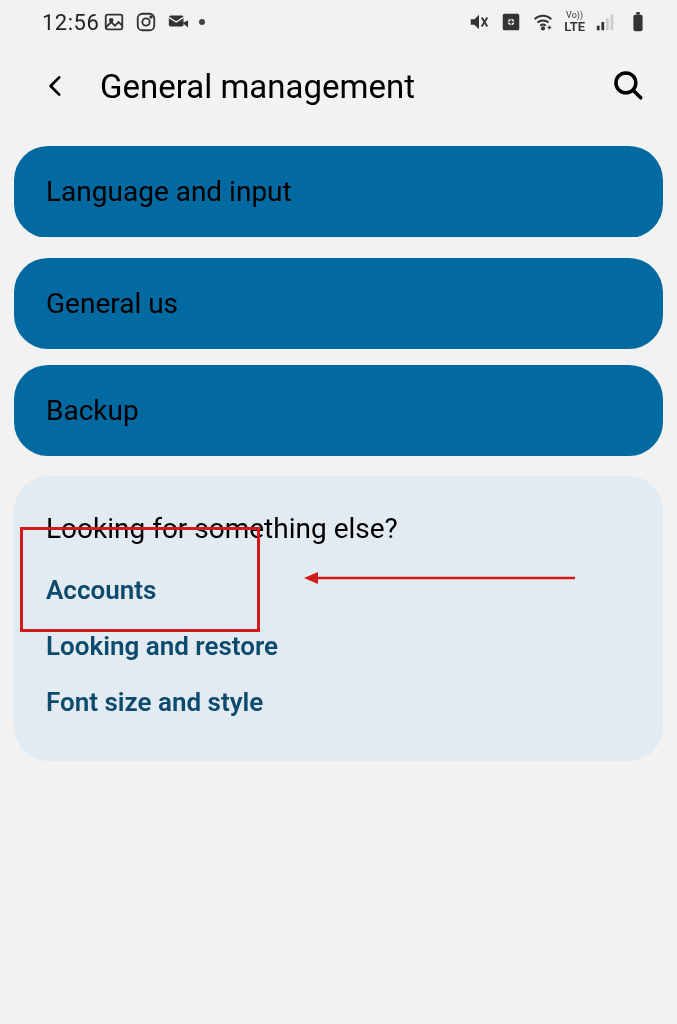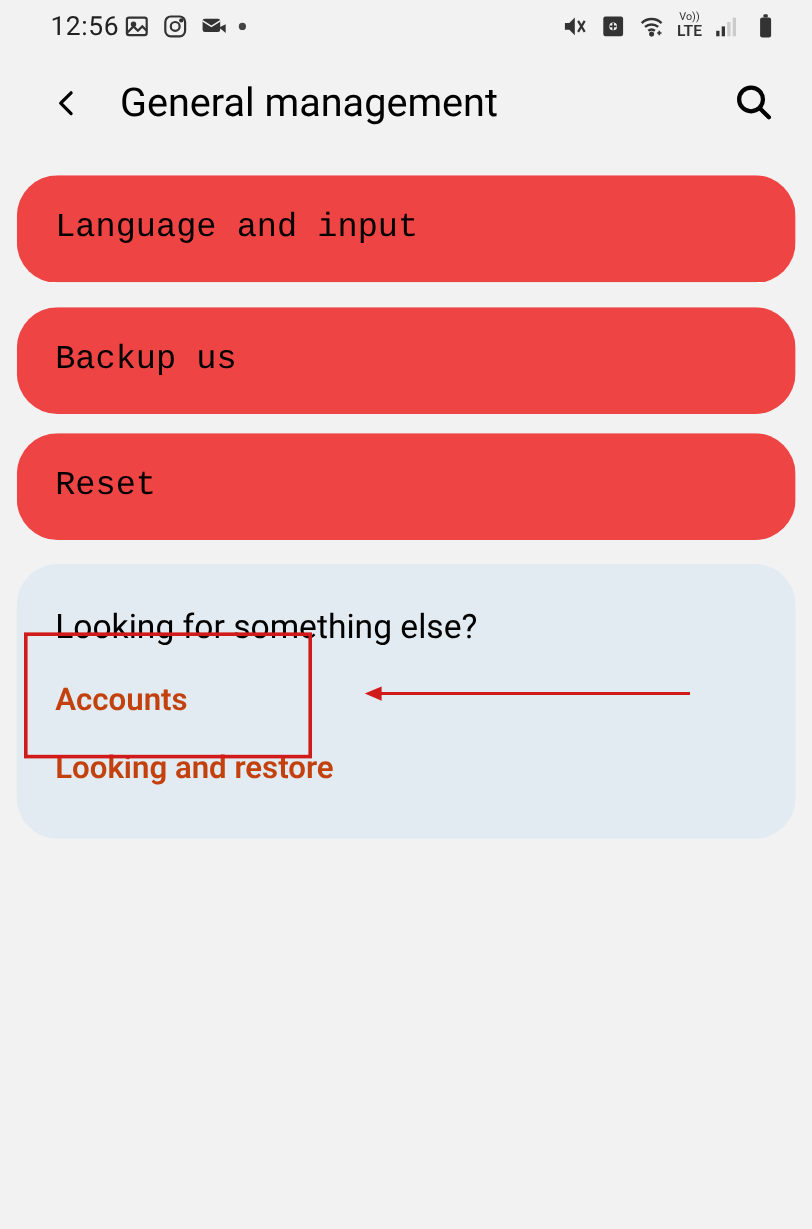--- a/index.html
+++ b/index.html
@@ -58,23 +58,22 @@
     .group {
       background: #fff;
       margin: 8px 14px 20px 14px;
       border-radius: 34px;
       overflow: hidden;
     }
     .item {
       padding: 29px 32px;
       font-size: 28px;
       color: #000;
-      background: #ef4444;
+      background: #0369a1;
       cursor: pointer;
-      font-family: Liberation Mono, monospace;
     }
     .divider {
       height: 1px;
       background: #e8e8e8;
       margin: 0 32px;
     }
 
     
     .highlight-box {
       position: absolute;
@@ -95,21 +94,21 @@
       background: #e3ebf2;
       margin: 12px 14px 0 14px;
       border-radius: 34px;
       padding: 36px 28px 44px 32px;
     }
     .suggest-title { font-size: 28px; color: #000; margin-bottom: 30px; }
     .suggest-link {
       display: block;
       font-size: 26px;
       font-weight: 600;
-      color: #c2410c;
+      color: #0c4a6e;
       margin: 0 0 26px 0;
       cursor: pointer;
     }
     .suggest-link:last-child { margin-bottom: 0; }
   </style>
 </head>
 <body>
 
 <div class="status-bar">
   <div class="status-left">
@@ -195,30 +194,31 @@
       </svg>
   </button>
 </div>
 
 <div class="group" style="margin-top:18px;">
   <div class="item">Language and input</div>
   <div class="divider"></div>
 </div>
 
 <div class="group" style="margin-bottom:16px;">
-  <div class="item">Backup us</div>
+  <div class="item">General us</div>
 </div>
 
 <div class="group" style="margin-top:12px;">
-  <div class="item">Reset</div>
+  <div class="item">Backup</div>
 </div>
 
 <div class="highlight-box" style="left:20px; top:527px; width:240px; height:105px;"></div>
 <svg class="arrow" style="left:300px; top:568px; width:280px; height:20px;" viewBox="0 0 280 20">
   <line x1="275" y1="10" x2="14" y2="10"></line>
   <polygon points="4,10 18,4 18,16"></polygon>
 </svg>
 
 <div class="suggest">
   <div class="suggest-title">Looking for something else?</div>
   <a class="suggest-link">Accounts</a>
   <a class="suggest-link">Looking and restore</a>
+  <a class="suggest-link">Font size and style</a>
 </div>
 
 </body></html>

